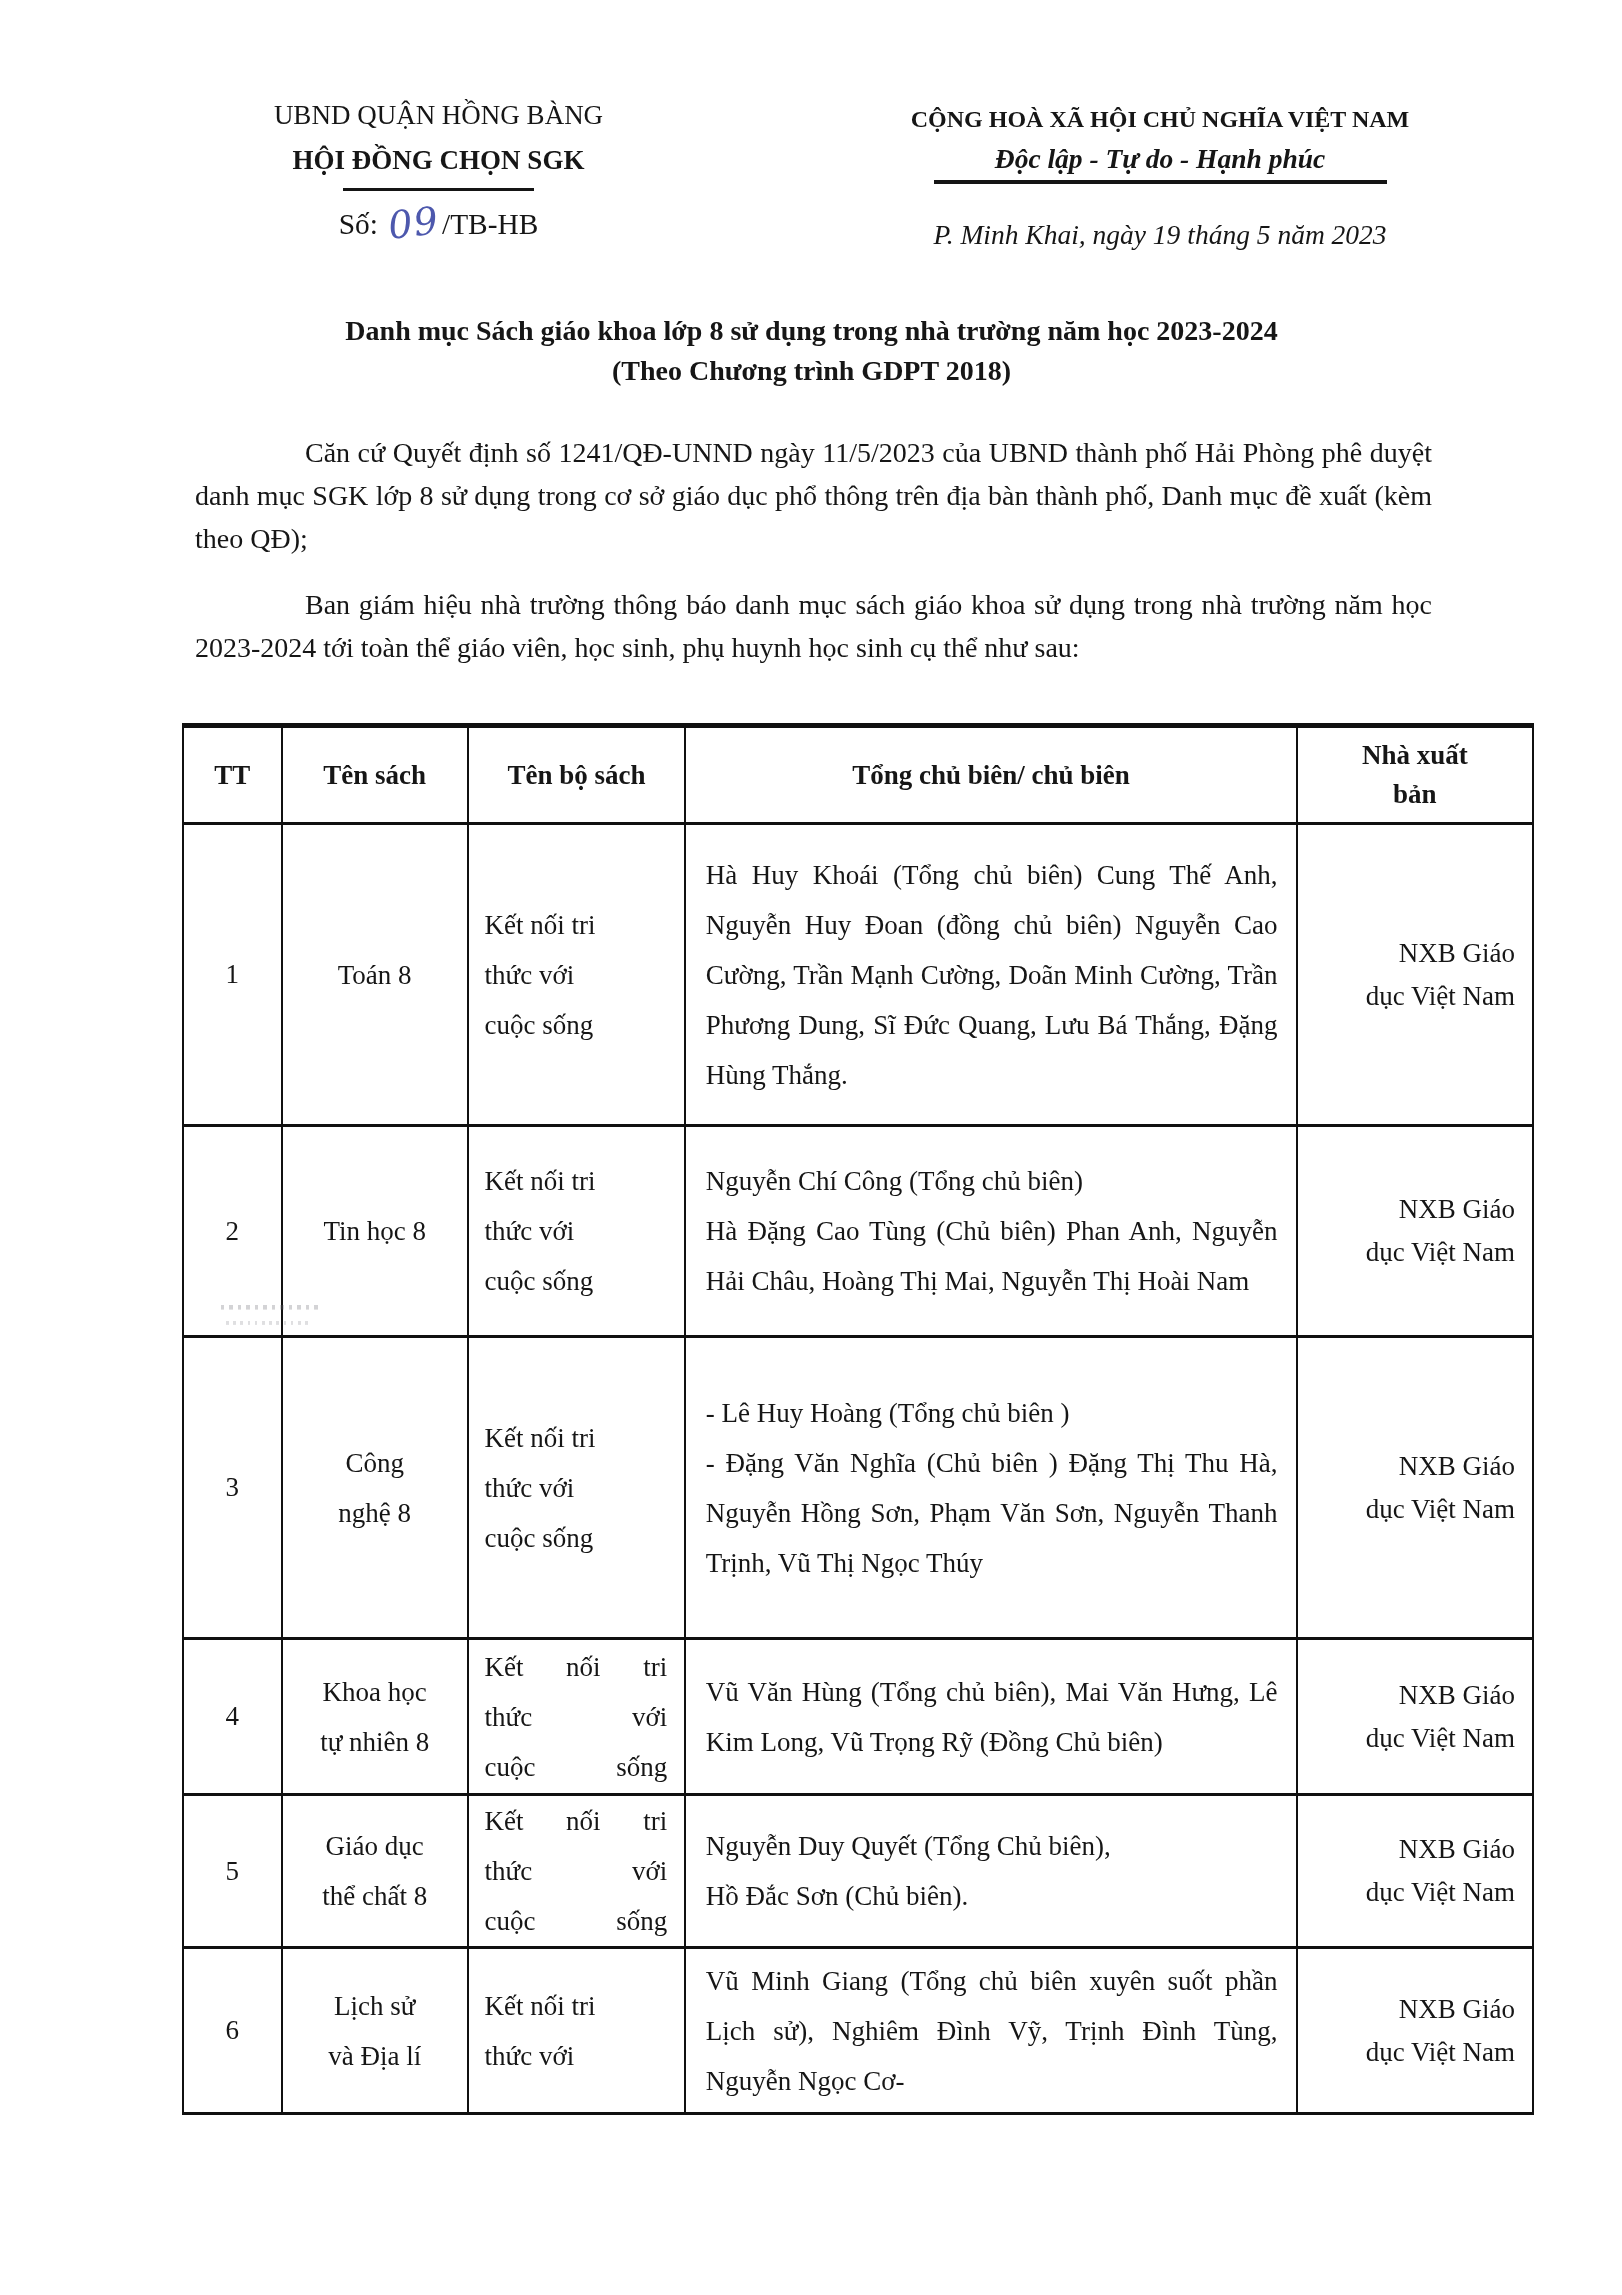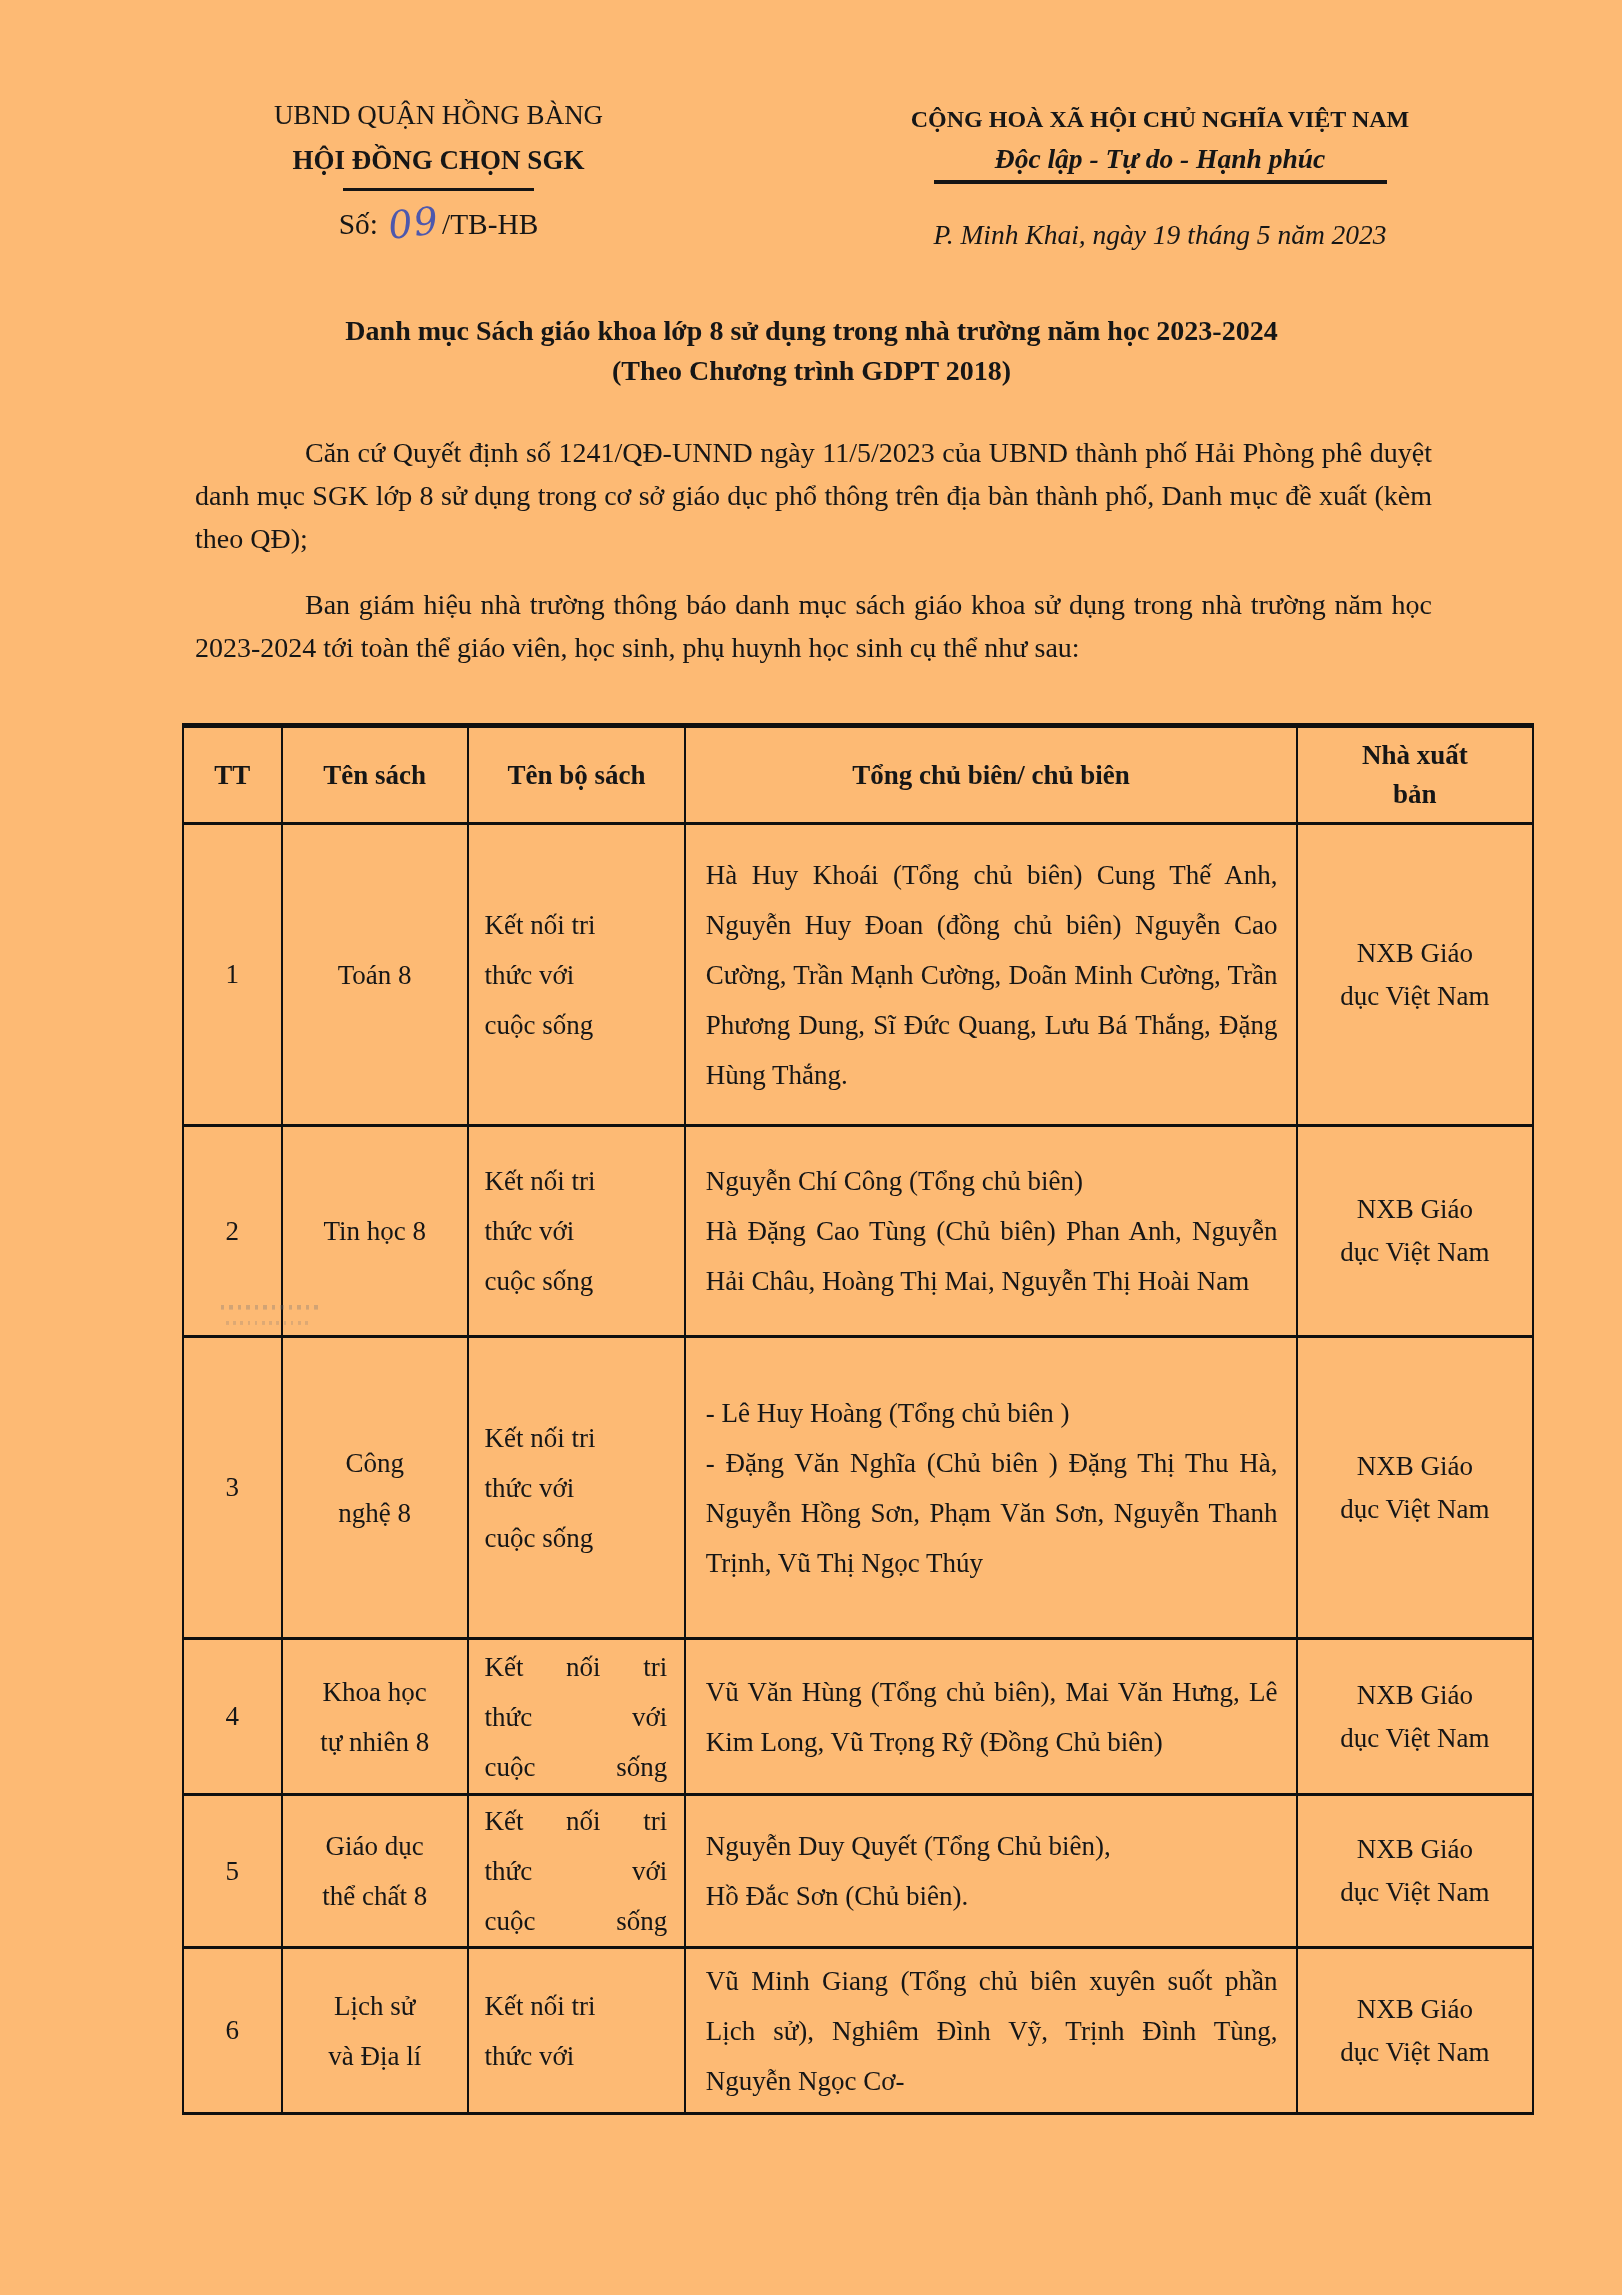--- a/index.html
+++ b/index.html
@@ -2,21 +2,21 @@
 <html lang="vi" style="font-size:10.5px"><head>
 <meta charset="utf-8">
 <title>Thông báo danh mục SGK lớp 8</title>
 <style>
   html, body { margin: 0; padding: 0; background: #777; }
   .page {
     position: relative;
     width: 1623px;
     height: 2295px;
     margin: 0 auto;
-    background: #fdba74;
+    background: #ffffff;
     color: #161616;
     font-family: "Liberation Serif", "DejaVu Serif", serif;
     overflow: hidden;
   }
 
   
   .doc-header { position: relative; height: 306px; }
   .header-left {
     position: absolute; left: 185px; top: 93px;
     width: 507px; text-align: center;
@@ -94,21 +94,21 @@
   .cell-bosach {
     text-align: left; line-height: 50px;
     white-space: pre-line; padding: 0 6.5px 0 15.7px;
   }
   .cell-bosach.spread { text-align: justify; text-align-last: justify; padding-right: 17px; }
   .cell-tacgia {
     text-align: justify; line-height: 50px;
     white-space: pre-line; padding: 6.5px 18.3px 6.5px 19.6px;
   }
   .cell-nxb {
-    text-align: center; line-height: 43px;
+    text-align: right; line-height: 43px;
     white-space: pre-line; padding: 9.2px 17px;
   }
   .va-top { vertical-align: top; }
 
   
   .scan-smudge {
     position: absolute; left: 221px; top: 1301px;
     width: 97px; height: 31px;
     background:
       repeating-linear-gradient(90deg, rgba(110,110,118,.30) 0 3.3px, rgba(0,0,0,0) 3.3px 8.5px) 0 3.9px / 100% 4.6px no-repeat,

